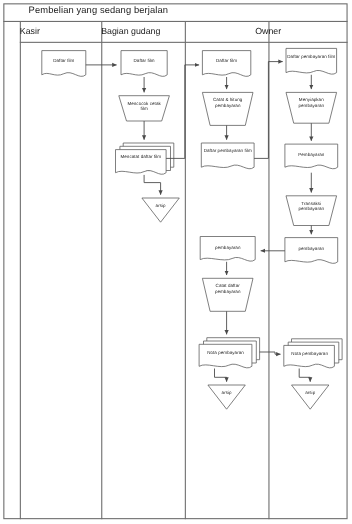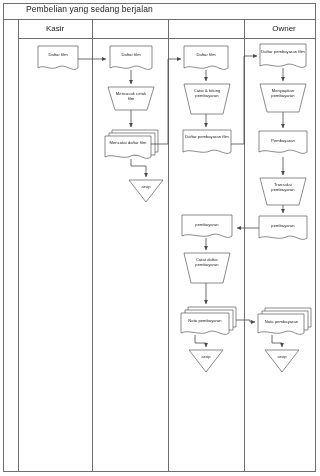--- a/index.html
+++ b/index.html
@@ -8,21 +8,21 @@
 
   .frame{position:absolute;left:3px;top:3px;width:313px;height:469px;border:1px solid #6e6e6e;box-sizing:border-box;background:#fff;}
 
   .title-bar{position:absolute;left:3px;top:3px;width:313px;height:17px;box-sizing:border-box;border-bottom:1px solid #6e6e6e;}
   .title-text{position:absolute;left:8px;top:4px;font-size:8.5px;color:#1a1a1a;white-space:nowrap;letter-spacing:0.1px;margin-left:18px;}
 
   .vline{position:absolute;width:0;border-left:1px solid #6e6e6e;top:20px;height:452px;}
 
   .hdr-sep{position:absolute;left:18px;top:38px;width:298px;height:0;border-top:1px solid #6e6e6e;}
 
-  .col-head{position:absolute;top:24px;height:13px;font-size:8px;text-align:center;color:#1a1a1a;white-space:nowrap;}
+  .col-head{position:absolute;top:24px;height:13px;font-size:8px;color:#1a1a1a;white-space:nowrap;}
 
   .svg-layer{position:absolute;left:0;top:0;width:320px;height:476px;}
 
   .node-label{position:absolute;text-align:center;font-size:4.1px;line-height:5.1px;color:#1a1a1a;pointer-events:none;letter-spacing:0.05px;}
 </style>
 </head>
 <body>
 
 <div id="root">
 
@@ -32,21 +32,22 @@
   <div class="title-text">Pembelian yang sedang berjalan</div>
 
   <div class="vline" style="left:18px;"></div>
   <div class="vline" style="left:92px;"></div>
   <div class="vline" style="left:168px;"></div>
   <div class="vline" style="left:244px;"></div>
 
   <div class="hdr-sep"></div>
 
   <div class="col-head" style="left:18px;width:74px;">Kasir</div>
-  <div class="col-head" style="left:248px;width:72px;">Owner</div>
+  <div class="col-head" style="left:92px;width:76px;">Bagian gudang</div>
+  <div class="col-head" style="left:232px;width:72px;">Owner</div>
 
   <svg class="svg-layer" viewBox="0 0 320 476">
     <defs>
       <marker id="ah" markerWidth="6" markerHeight="6" refX="5" refY="3" orient="auto">
         <path d="M0,0.6 L5.2,3 L0,5.4 z" fill="#4a4a4a"></path>
       </marker>
     </defs>
     <g fill="none" stroke="#5a5a5a" stroke-width="0.7">
 
       <g>

